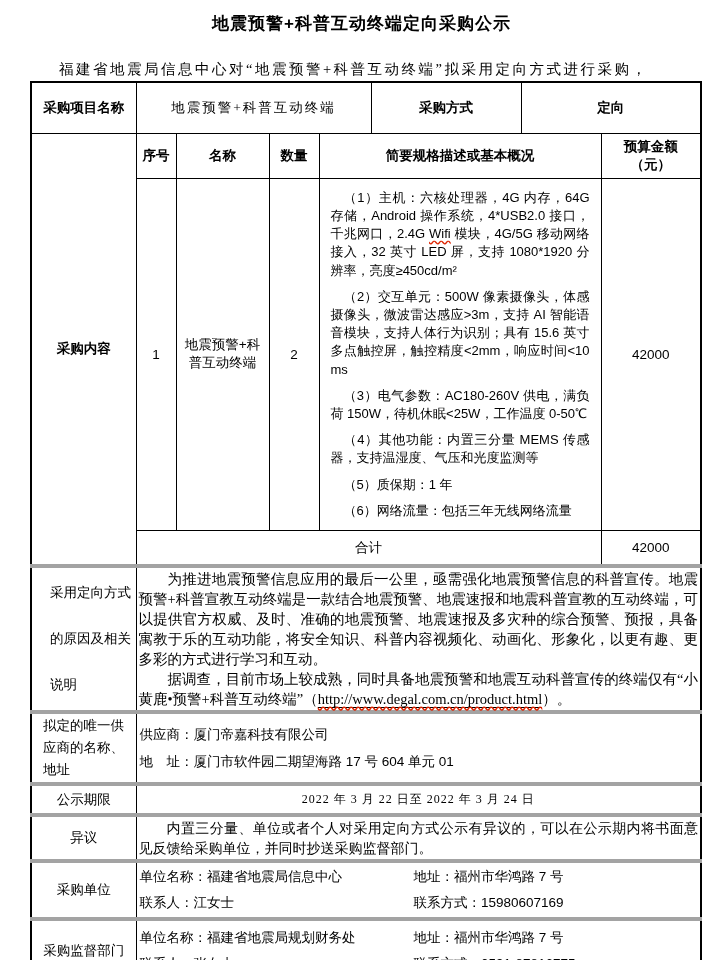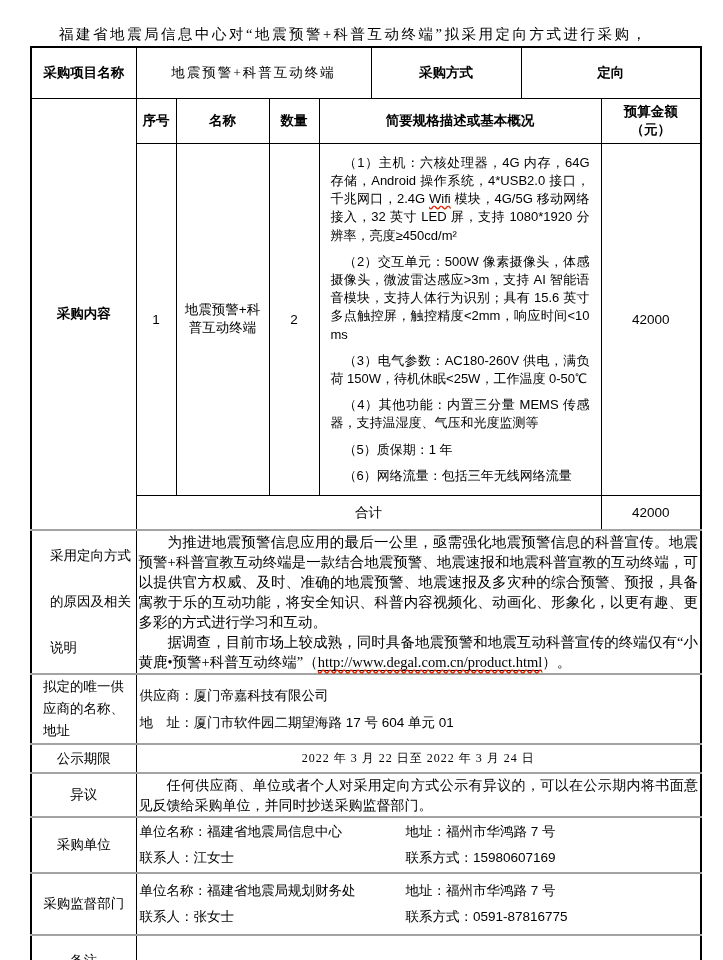--- a/index.html
+++ b/index.html
@@ -22,21 +22,21 @@
     font-size:14px;letter-spacing:1px;text-indent:0.9em;
   }
   table.main{
     margin-left:30px;width:672px;border-collapse:collapse;table-layout:fixed;
     border:2px solid #000;
   }
   td{
     border:1px solid #000;padding:1px 3px;font-size:13.5px;vertical-align:middle;
     word-break:break-all;
   }
-  tr.thick td{border-top:2px solid #a3a3a3;}
+  tr.thick td{border-top:4px solid #a3a3a3;}
   .c{text-align:center;margin-top:44px;}
   .b{font-weight:bold;}
   .serif{font-family:"Liberation Serif", serif;}
   .sp{letter-spacing:2px;}
   .r1 td{height:48px;}
   .r2 td{height:42px;}
   .r3 td{height:278px;}
   .r4 td{height:31px;}
   .r5 td{height:138px;}
   .r6 td{height:52px;}
@@ -65,29 +65,30 @@
   }
   .url{border-bottom:1px solid #000;}
   td.supplier-label{line-height:22px;padding-left:11px;}
   td.supplier-val div{line-height:27px;font-size:13.5px;}
   td.period-val{font-family:"Liberation Serif", serif;font-size:12px;letter-spacing:1px;}
   td.objection-text{
     font-size:14px;line-height:20px;text-indent:2em;text-align:justify;
     vertical-align:middle;padding:1px 2px;
   }
   .grid2{
-    display:grid;grid-template-columns:262px 1fr;column-gap:4px;
+    display:grid;grid-template-columns:262px 1fr;column-gap:12px;
     font-size:13.5px;line-height:26px;
   }
 </style>
 </head>
 <body>
 
 <div class="page">
 
+  <h1 class="doc-title">地震预警+科普互动终端定向采购公示</h1>
 
   <p class="intro">福建省地震局信息中心对“地震预警+科普互动终端”拟采用定向方式进行采购，</p>
 
   <table class="main">
     <colgroup>
       <col style="width:105px">
         <col style="width:40px">
         <col style="width:93px">
         <col style="width:50px">
       <col style="width:52px">
@@ -149,21 +150,21 @@
       </td>
     </tr>
 
     <tr class="r7 thick">
       <td class="c">公示期限</td>
       <td colspan="7" class="c period-val">2022 年 3 月 22 日至 2022 年 3 月 24 日</td>
     </tr>
 
     <tr class="r8 thick">
       <td class="c">异议</td>
-      <td colspan="7" class="objection-text">任何供应商、单位或者个人对采用定向方式公示有异议的，可以在公示期内将书面意见反馈给采购单位，并同时抄送采购监督部门。</td>
+      <td colspan="7" class="objection-text">内置三分量、单位或者个人对采用定向方式公示有异议的，可以在公示期内将书面意见反馈给采购单位，并同时抄送采购监督部门。</td>
     </tr>
 
     <tr class="r9 thick">
       <td class="c">采购单位</td>
       <td colspan="7">
         <div class="grid2">
           <div>单位名称：福建省地震局信息中心</div>
           <div>地址：福州市华鸿路 7 号</div>
           <div>联系人：江女士</div>
           <div>联系方式：15980607169</div>

